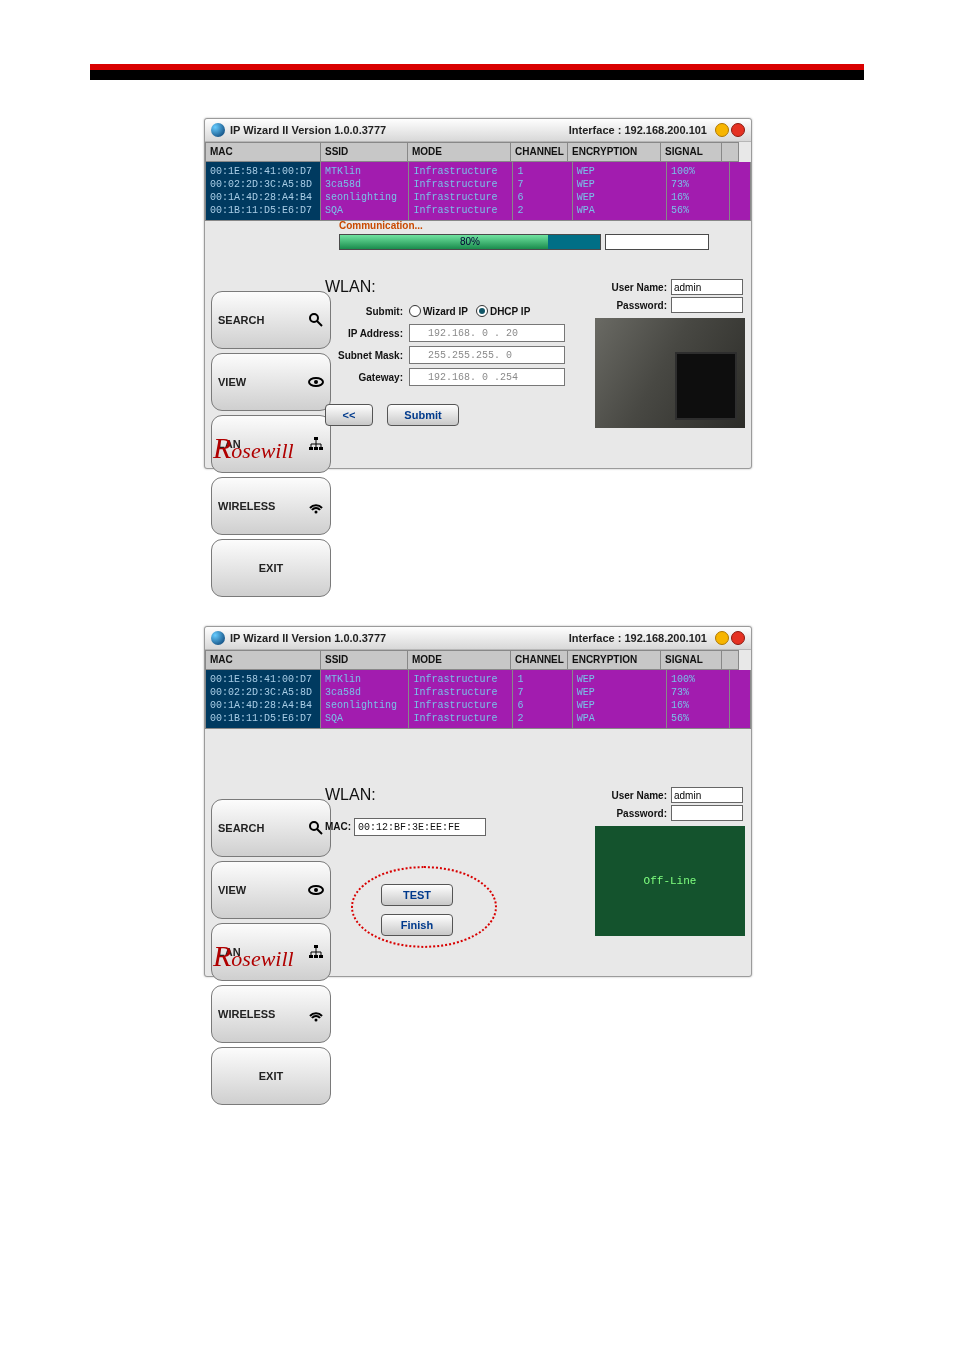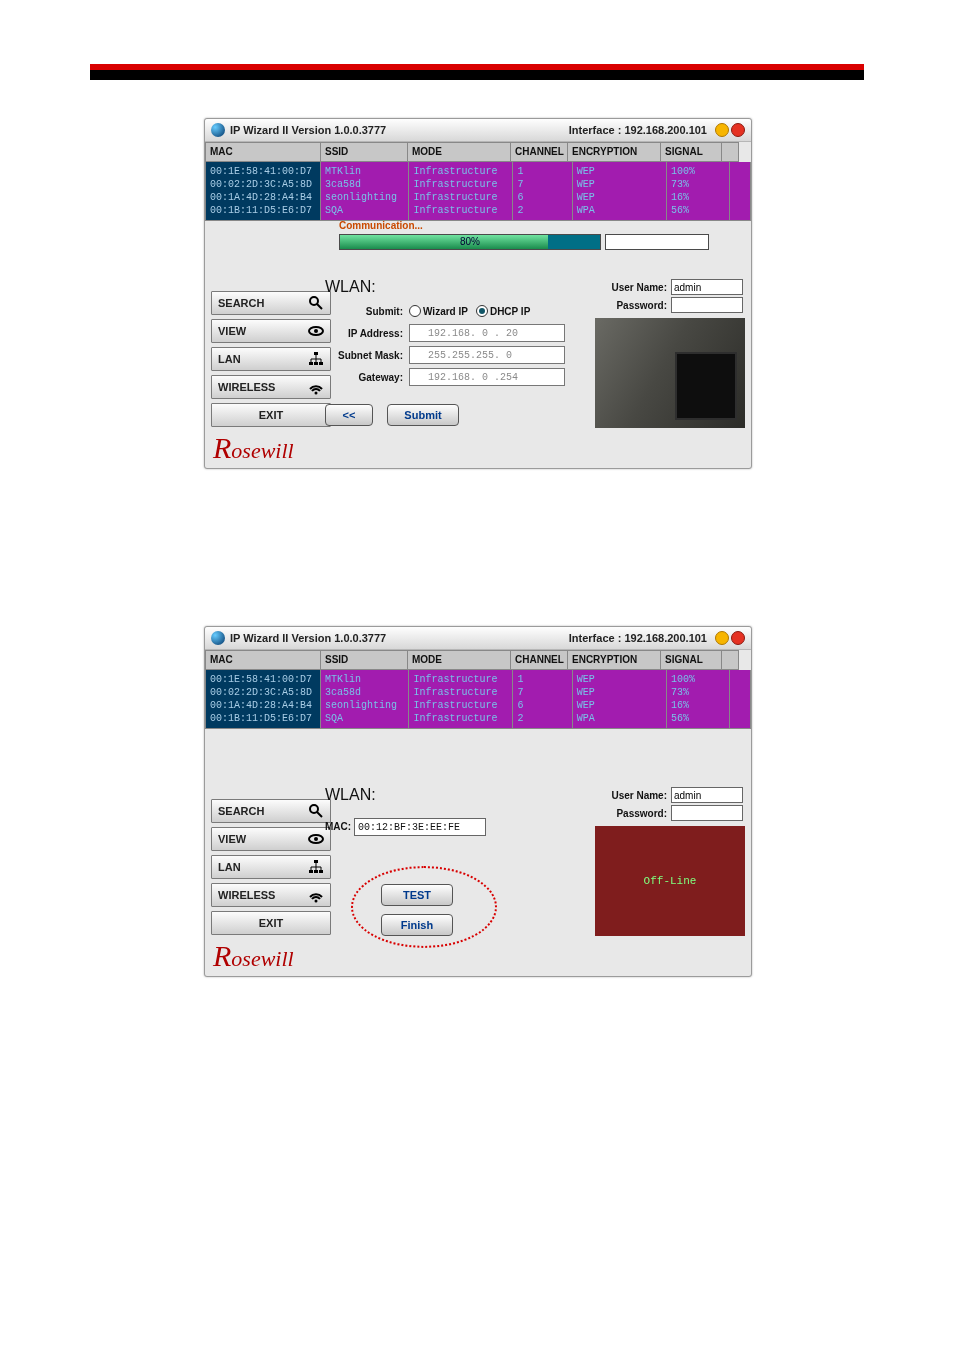--- a/index.html
+++ b/index.html
@@ -25,21 +25,21 @@
 .th{height:18px;background:#c7c7c7;border:1px solid #888;border-left:0;font-size:10px;font-weight:bold;color:#111;padding-left:4px;line-height:18px}
 .w-ssid{width:82px}.w-mode{width:98px}.w-ch{width:52px}.w-enc{width:88px}.w-sig{width:56px}.w-sp{width:12px}
 .td-body{height:52px;background:#a21caf;border:1px solid #888;border-left:0;border-top:0;color:#79c2e8;font:10px/13px "Courier New",monospace;padding:3px 4px;white-space:pre}
 .midgap{height:64px;position:relative}
 .comm-label{position:absolute;left:18px;top:6px;font-size:10px;font-weight:bold;color:#c94a00}
 .progress{position:absolute;left:18px;top:20px;width:260px;height:14px;background:#006f86;border:1px solid #4a4a4a}
 .progress .fill{height:100%;width:80%;background:linear-gradient(#70e3a0,#1a8c4d)}
 .progress .txt{position:absolute;inset:0;text-align:center;font-size:10px;color:#003;line-height:14px}
 .progress-empty{position:absolute;left:284px;top:20px;width:102px;height:14px;background:#fff;border:1px solid #4a4a4a}
 .nav{margin-top:6px}
-.navbtn{width:106px;height:22px;margin:4px 0 0 6px;background:linear-gradient(#fcfcfc,#cfcfcf);border:1px solid #7a7a7a;border-radius:1px;font-size:11px;font-weight:bold;color:#222;display:flex;align-items:center;padding:0 6px;cursor:pointer}
+.navbtn{width:106px;height:22px;margin:4px 0 0 6px;background:linear-gradient(#fcfcfc,#cfcfcf);border:1px solid #7a7a7a;border-radius:11px;font-size:11px;font-weight:bold;color:#222;display:flex;align-items:center;padding:17px 6px;cursor:pointer}
 .navbtn .lbl{flex:1}
 .navbtn svg{width:16px;height:16px}
 .logo{position:absolute;bottom:4px;left:8px;font-family:"Brush Script MT",cursive;font-size:22px;color:#b00000;font-style:italic}
 .logo .r{font-size:30px}
 .center{flex:1;position:relative;padding:0}
 .rtable{position:absolute;left:0;top:0;right:0}
 .wlan-area{position:absolute;left:4px;top:136px}
 .wlan-title{font-size:16px;font-weight:normal;color:#111;margin-bottom:4px}
 .wlan-row{display:flex;align-items:center;height:22px;font-size:10px;font-weight:bold;color:#111}
 .wlan-row .lab{width:78px;text-align:right;margin-right:6px}
@@ -52,21 +52,21 @@
 .btnrow{position:absolute;left:4px;top:262px;display:flex;gap:14px}
 .btnrow2{position:absolute;left:60px;top:234px}
 .btnrow3{position:absolute;left:60px;top:264px}
 .dotted-ring{position:absolute;left:30px;top:216px;width:142px;height:78px;border:2px dotted #d80000;border-radius:50%/50%;pointer-events:none}
 .mac-line{font-size:10px;font-weight:bold;color:#111}
 .mac-input{width:124px;height:16px;border:1px solid #666;background:#fff;font:10px "Courier New",monospace;color:#111;padding:0 3px}
 .cred{position:absolute;right:6px;top:136px;width:150px}
 .cred-row{display:flex;align-items:center;height:18px;font-size:10px;font-weight:bold;color:#111}
 .cred-row .cl{width:72px;text-align:right;margin-right:4px}
 .cred-row input{width:66px;height:14px;border:1px solid #666;font-size:10px;padding:0 2px}
-.preview{position:absolute;right:6px;top:176px;width:150px;height:110px;background:#7f1d1d;overflow:hidden}
+.preview{position:absolute;right:6px;top:176px;width:150px;height:110px;background:#14532d;overflow:hidden}
 .preview-room{position:absolute;inset:0;background:linear-gradient(120deg,#6a6a64 0%,#484843 45%,#2c2c28 100%)}
 .preview-room::after{content:"";position:absolute;right:8px;bottom:8px;width:58px;height:64px;background:#0e0e0e;border:2px solid #2e2e2e}
 .preview.off{display:flex;align-items:center;justify-content:center}
 .offline{font:11px "Courier New",monospace;color:#7fff7f}
 </style>
 </head>
 <body>
 
 <div class="page">
   <div class="redbar"></div>

